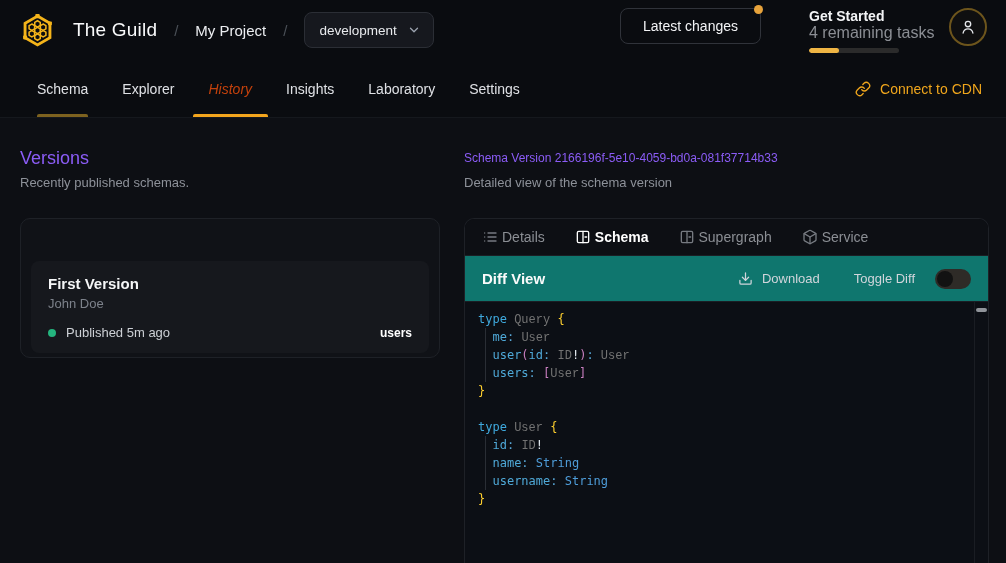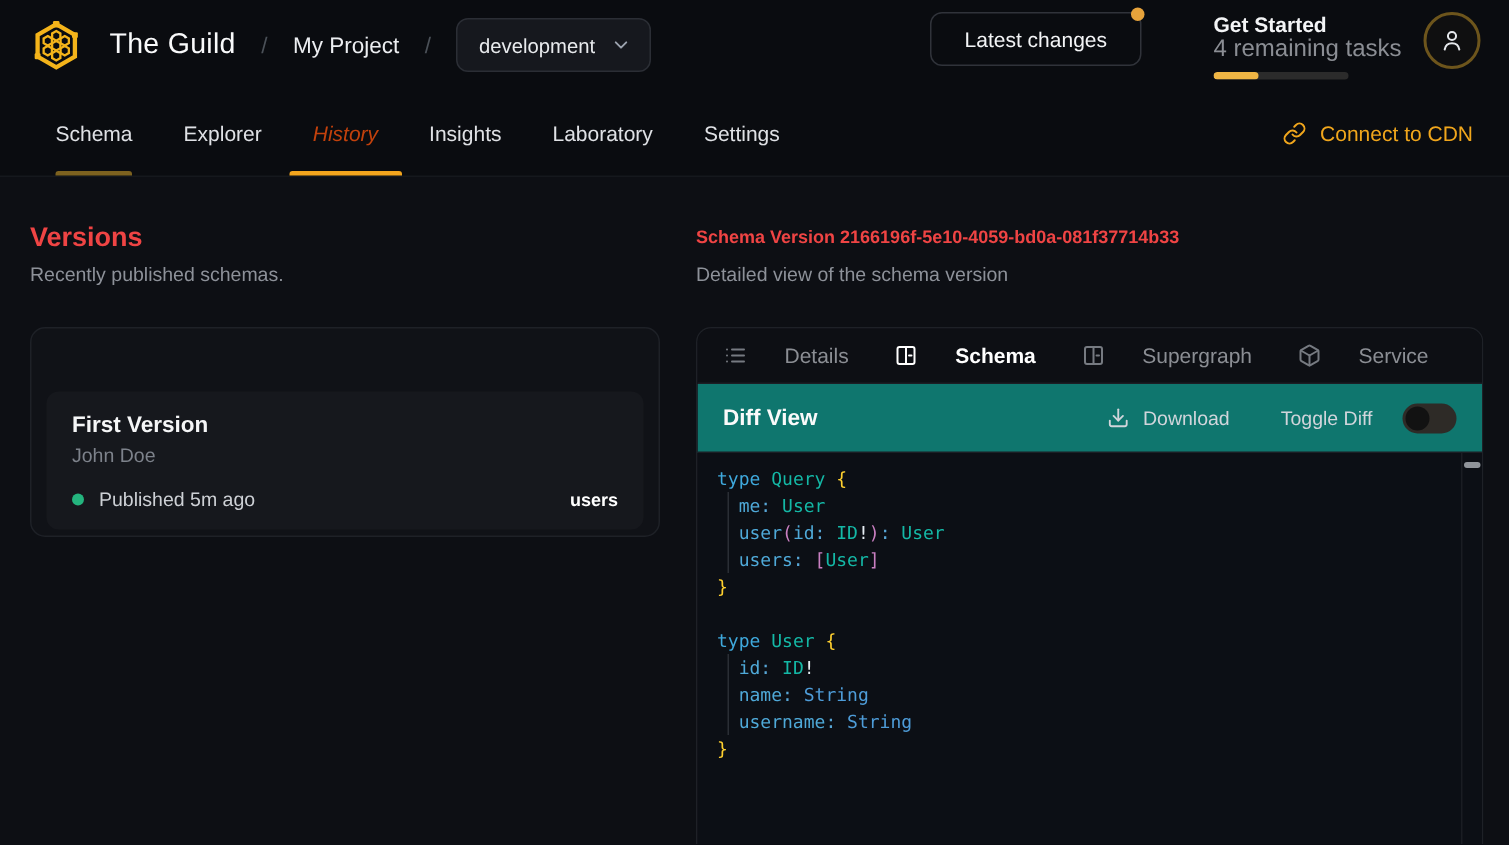--- a/index.html
+++ b/index.html
@@ -76,21 +76,21 @@
   }
 
   
   .main {
     display:flex; gap:24px;
     padding:29px 17px 0 20px;
     height:445px;
   }
   .col-left { width:420px; flex-shrink:0; }
   .col-right { flex:1; display:flex; flex-direction:column; min-width:0; }
-  .sec-title { font-size:18px; font-weight:700; color:#ef4444; line-height:22px; }
+  .sec-title { font-size:18px; font-weight:400; color:#8b5cf6; line-height:22px; }
   .col-right .sec-title { font-size:12px; }
   .sec-sub { font-size:13px; color:#8d9199; margin-top:6px; line-height:16px; }
 
   .versions-card {
     margin-top:27px; background:#101217; border:1px solid #1e2127;
     border-radius:10px; padding:42px 10px 10px 10px; height:140px;
   }
   .version-item {
     background:#16181d; border-radius:8px; padding:13px 17px; cursor:pointer;
   }
@@ -104,21 +104,21 @@
   .schema-panel {
     margin-top:27px; flex:1; border:1px solid #1e2127; border-radius:10px 10px 0 0;
     border-bottom:none; overflow:hidden; display:flex; flex-direction:column;
     background:#0b0d12;
   }
   .panel-tabs {
     height:37px; display:flex; align-items:center; gap:30px;
     padding:0 17px; border-bottom:1px solid #1b1e24; background:#0d0f14;
     flex-shrink:0;
   }
-  .ptab { display:flex; align-items:center; gap:25px; font-size:14px; color:#8b8e94; cursor:pointer; }
+  .ptab { display:flex; align-items:center; gap:4px; font-size:14px; color:#8b8e94; cursor:pointer; }
   .ptab svg { color:#767a81; }
   .ptab.active { color:#ffffff; font-weight:600; }
   .ptab.active svg { color:#ffffff; }
   .diff-row {
     height:46px; display:flex; align-items:center;
     padding:0 17px; border-bottom:1px solid #1b1e24; background:#0f766e;
     flex-shrink:0;
   }
   .diff-title { font-size:15px; font-weight:700; color:#fafafa; }
   .diff-actions { margin-left:auto; display:flex; align-items:center; gap:10px; }
@@ -136,21 +136,21 @@
     border-radius:50%; background:#121212;
   }
   .code-wrap { position:relative; flex:1; background:#0c0f15; overflow:hidden; }
   .code {
     font-family:"DejaVu Sans Mono", monospace;
     font-size:12px; line-height:18px;
     padding:8px 26px 8px 13px; white-space:pre;
   }
   .code-line { height:18px; }
   .tk-kw { color:#3fa9dd; }
-  .tk-type { color:#14b8a6; }
+  .tk-type { color:#737373;font-family:Liberation Mono, monospace; }
   .tk-field { color:#4fa9d8; }
   .tk-punc { color:#58a6d6; }
   .tk-brace { color:#ffd02f; }
   .tk-paren { color:#c97fc1; }
   .tk-scalar { color:#4e9cd8; }
   .tk-bang { color:#e6edf3; }
   .tk-pl { color:#c9d1d9; }
   .indent-guide { position:absolute; width:1px; background:#2a2e35; left:20px; }
   .guide-1 { top:26px; height:54px; }
   .guide-2 { top:134px; height:54px; }

